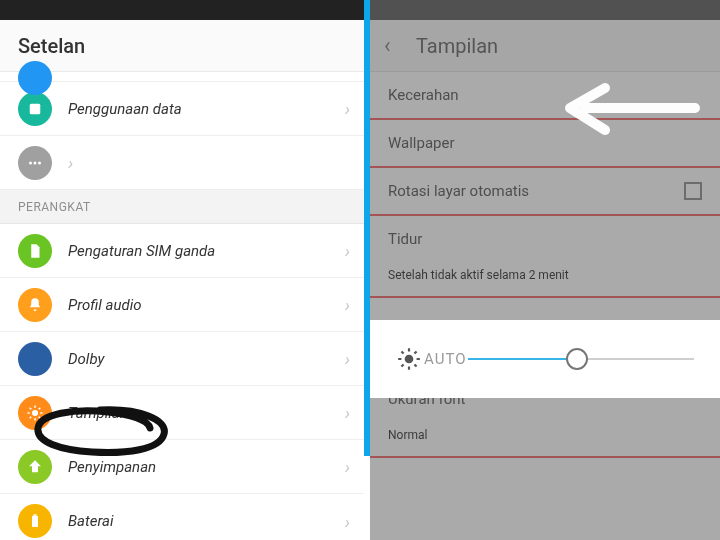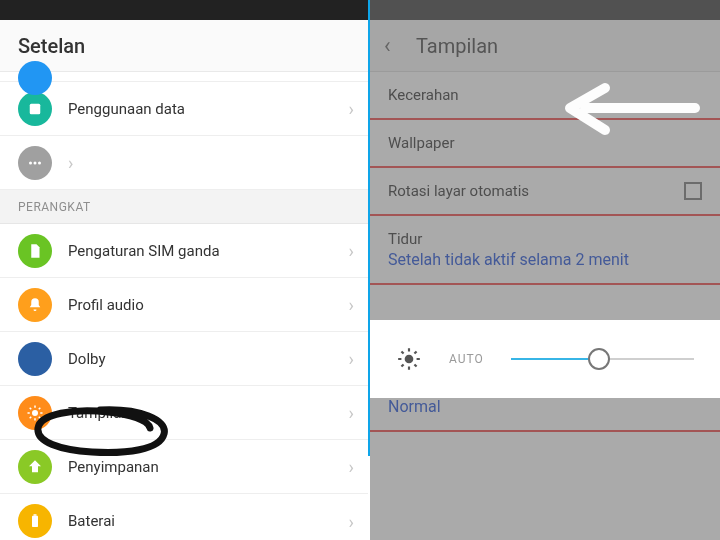--- a/index.html
+++ b/index.html
@@ -1,22 +1,22 @@
 <!DOCTYPE html>
 <html><head>
 <meta charset="utf-8">
 <style>
   * { box-sizing: border-box; margin: 0; padding: 0; font-family: Roboto, Arial, sans-serif; -webkit-font-smoothing: antialiased; }
   body { width: 720px; height: 540px; background: #fff; display: flex; position: relative; overflow: hidden; }
 
   
-  .pane-left { width: 370px; height: 456px; border-right: 2px solid #0ea5e9; background:#fff; position:relative;}
+  .pane-left { width: 370px; height: 456px; border-right: 6px solid #0ea5e9; background:#fff; position:relative;}
   .status-bar-l { height: 20px; background:#222; }
   .hdr { height: 52px; display:flex; align-items:center; padding: 0 18px; font-size:20px; font-weight:500; color:#333; background:#fafafa; border-bottom:1px solid #e9e9e9;}
-  .row { height: 54px; display:flex; align-items:center; padding: 0 14px 0 18px; border-bottom:1px solid #eee; background:#fff; cursor:pointer;}
+  .row { height: 54px; display:flex; align-items:center; padding: 0 14px 0 18px; border-bottom:1px solid #eee; background:#fff; cursor:pointer;font-style:italic;}
   .row .ic { width:34px; height:34px; border-radius:50%; display:flex; align-items:center; justify-content:center; flex:0 0 34px; margin-right:16px;}
   .row .lbl { flex:1 1 auto; font-size:15px; color:#333;}
   .row .chev { color:#c8c8c8; font-size:18px;}
   .section-lbl { height:34px; padding:10px 18px 17px; font-size:12px; letter-spacing:0.5px; color:#8e8e8e; background:#f3f3f3; border-bottom:1px solid #e6e6e6;}
   
   .ic svg{width:18px;height:18px;fill:#fff;}
   .teal{background:#18b89c;} .grey{background:#a0a0a0;} .green{background:#6ac424;}
   .orange{background:#ff9f1c;} .blue{background:#2b5fa3;border-radius:4px;width:32px;height:32px;}
   .lime{background:#8ac926;} .amber{background:#f7b500;}
 
@@ -25,29 +25,29 @@
 
   
   .pane-right { width:350px; height:540px; position:relative; background:#fff;}
   .dim { position:absolute; inset:0; background:rgba(100,100,100,0.55); z-index:3;}
   .status-bar-r { height:20px; background:#3b3b3b; position:relative; z-index:1;}
   .hdr-r { height:52px; display:flex; align-items:center; padding:0 14px; border-bottom:1px solid #ddd; background:#f7f7f7; position:relative; z-index:1;}
   .hdr-r .back{width:24px; color:#666; font-size:22px; margin-right:8px;}
   .hdr-r .title{font-size:20px; color:#444;}
   .row-r { padding:14px 18px; border-bottom:2px solid #ef4444; background:#fff; position:relative; z-index:1; cursor:pointer;}
   .row-r .t{font-size:15px; color:#333;}
-  .row-r .s{font-size:16px; color:#1d4ed8; margin-top:2px;}
+  .row-r .s{font-size:12px; color:#000000; margin-top:20px;}
   .row-r.withcheck{display:flex; align-items:flex-start;}
   .row-r.withcheck .t{flex:1;}
   .chk{width:18px;height:18px;border:2px solid #777; background:#fff;}
 
   
   .bright-sheet{position:absolute; left:0; right:0; top:320px; height:78px; background:#fff; z-index:4; display:flex; align-items:center; padding:0 26px;}
   .bright-sheet .gear{width:26px;height:26px; flex:0 0 26px; color:#555;}
-  .bright-sheet .auto{font-size:12px; letter-spacing:1px; color:#9a9a9a; margin:0 27px;}
+  .bright-sheet .auto{font-size:15px; letter-spacing:1px; color:#9a9a9a; margin:0 2px;}
   .slider{flex:1 1 auto; height:24px; position:relative;}
   .track{position:absolute; left:0; right:0; top:50%; height:2px; background:#cfcfcf; transform:translateY(-50%);}
   .track-fill{position:absolute; left:0; width:48%; top:50%; height:2px; background:#37b5e6; transform:translateY(-50%);}
   .thumb{position:absolute; left:48%; top:50%; width:22px; height:22px; border:2px solid #777; border-radius:50%; background:#fff; transform:translate(-50%,-50%);}
 
   
   .scribble-arrow{position:absolute; right:20px; top:80px; width:150px; height:60px; z-index:6;}
 </style>
 </head>
 <body>

